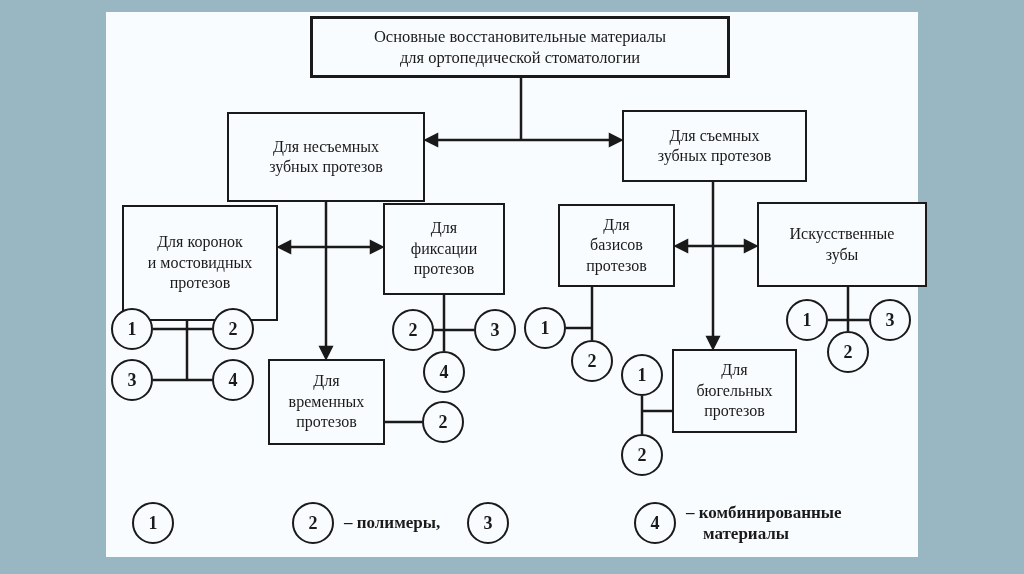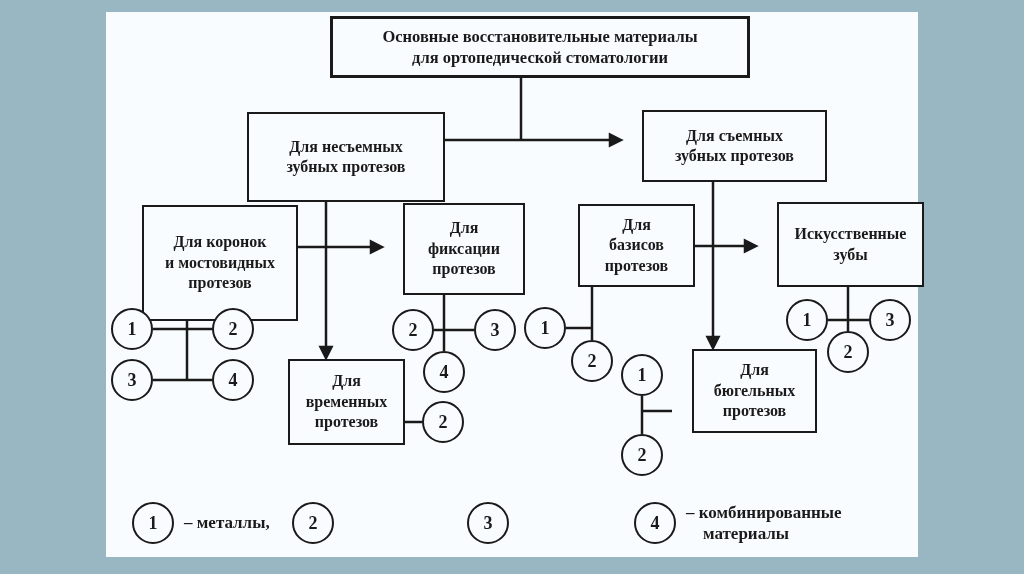--- a/index.html
+++ b/index.html
@@ -8,22 +8,22 @@
     --ink:#1a1a1a;
   }
   *{margin:0;padding:0;box-sizing:border-box;}
   body{width:1024px;height:574px;overflow:hidden;font-family:"Liberation Serif","DejaVu Serif",serif;}
   .stage{position:relative;width:1024px;height:574px;background:var(--bg);}
   .panel{position:absolute;left:106px;top:12px;width:812px;height:545px;background:var(--panel);}
   svg.wires{position:absolute;left:0;top:0;width:1024px;height:574px;pointer-events:none;}
   .box{
     position:absolute;background:var(--panel);border:2px solid var(--ink);
     display:flex;align-items:center;justify-content:center;text-align:center;
-    font-weight:bold;font-size:16px;line-height:1.28;color:var(--ink);
-    white-space:pre-line;padding:2px;margin-left:20px;
+    font-weight:normal;font-size:16px;line-height:1.28;color:var(--ink);
+    white-space:pre-line;padding:2px;
   }
   .box.title{border-width:3px;font-size:16.5px;}
   .circle{
     position:absolute;width:42px;height:42px;border:2.5px solid var(--ink);border-radius:50%;
     background:var(--panel);display:flex;align-items:center;justify-content:center;
     font-weight:bold;font-size:18px;color:var(--ink);
   }
   .legend-label{
     position:absolute;height:42px;display:flex;align-items:center;
     font-weight:bold;font-size:17px;color:var(--ink);
@@ -92,21 +92,21 @@
 протезов</div>
 
   <div class="box" style="left:383px;top:203px;width:122px;height:92px;">Для
 фиксации
 протезов</div>
 
   <div class="box" style="left:558px;top:204px;width:117px;height:83px;">Для
 базисов
 протезов</div>
 
-  <div class="box" style="left:757px;top:202px;width:147px;height:85px;">Искусственные
+  <div class="box" style="left:757px;top:202px;width:170px;height:85px;">Искусственные
 зубы</div>
 
   <div class="box" style="left:268px;top:359px;width:117px;height:86px;">Для
 временных
 протезов</div>
 
   <div class="box" style="left:672px;top:349px;width:125px;height:84px;">Для
 бюгельных
 протезов</div>
 
@@ -125,25 +125,25 @@
   <div class="circle" style="left:786px;top:299px;">1</div>
   <div class="circle" style="left:869px;top:299px;">3</div>
   <div class="circle" style="left:827px;top:331px;">2</div>
 
   <div class="circle" style="left:422px;top:401px;">2</div>
 
   <div class="circle" style="left:621px;top:354px;">1</div>
   <div class="circle" style="left:621px;top:434px;">2</div>
 
   <div class="circle" style="left:132px;top:502px;">1</div>
-  <div class="legend-label" style="left:184px;top:502px;">
-    <span class="txt">– металлы,</span>
-  </div>
 
   <div class="circle" style="left:292px;top:502px;">2</div>
+  <div class="legend-label" style="left:344px;top:502px;">
+    <span class="txt">– полимеры,</span>
+  </div>
 
   <div class="circle" style="left:467px;top:502px;">3</div>
 
   <div class="circle" style="left:634px;top:502px;">4</div>
   <div class="legend-label" style="left:686px;top:502px;">
     <span class="txt">– комбинированные
 материалы</span>
   </div>
 </div>
 

